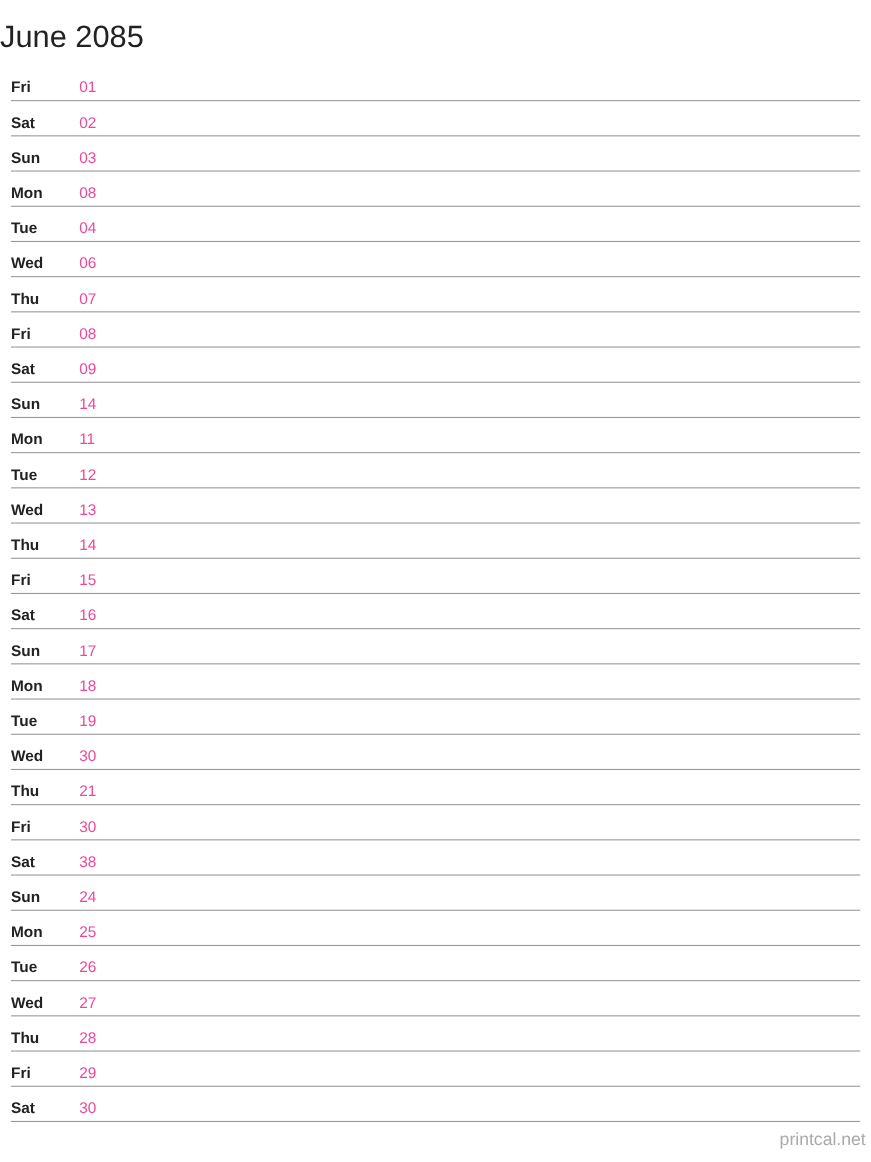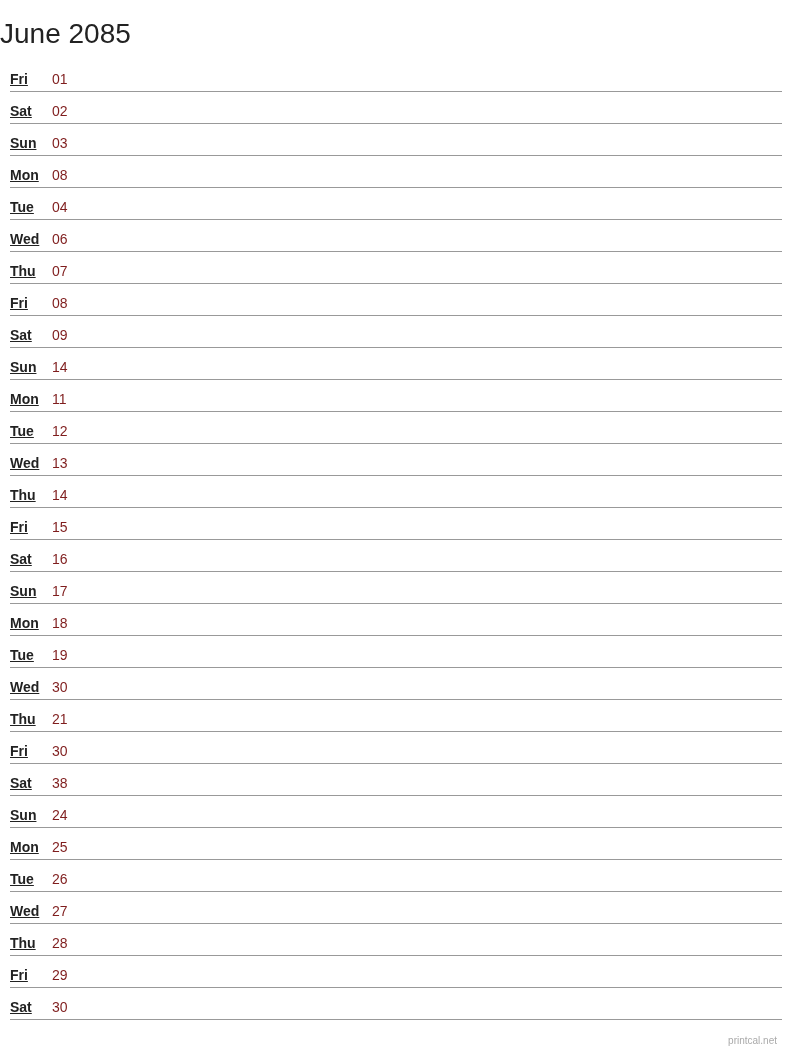--- a/index.html
+++ b/index.html
@@ -26,47 +26,46 @@
       padding: 0 10px;
     }
     .calendar-row {
       display: flex;
       align-items: flex-end;
       border-bottom: 1px solid #999;
       padding: 2px 0 2px 0;
       min-height: 32px;
     }
     .day-name {
-      width: 42px;
+      width: 62px;
       font-size: 14px;
       font-weight: bold;
       color: #222;
       text-align: left;
       flex-shrink: 0;
       padding-bottom: 2px;
-      text-decoration: underline;
     }
     .day-number {
       width: 28px;
       font-size: 14px;
-      color: #7f1d1d;
+      color: #ec4899;
       text-align: left;
       flex-shrink: 0;
       padding-bottom: 2px;
     }
     .day-line {
       flex: 1;
       height: 1px;
       
     }
     .footer {
       position: absolute;
       bottom: 10px;
-      right: 15px;
-      font-size: 10px;
+      right: 5px;
+      font-size: 16px;
       color: #aaa;
     }
   </style>
 </head>
 <body>
 
 <h1 class="page-title">June 2085</h1>
 
 <div class="calendar-grid" id="calendar-grid">
 <div class="calendar-row">

